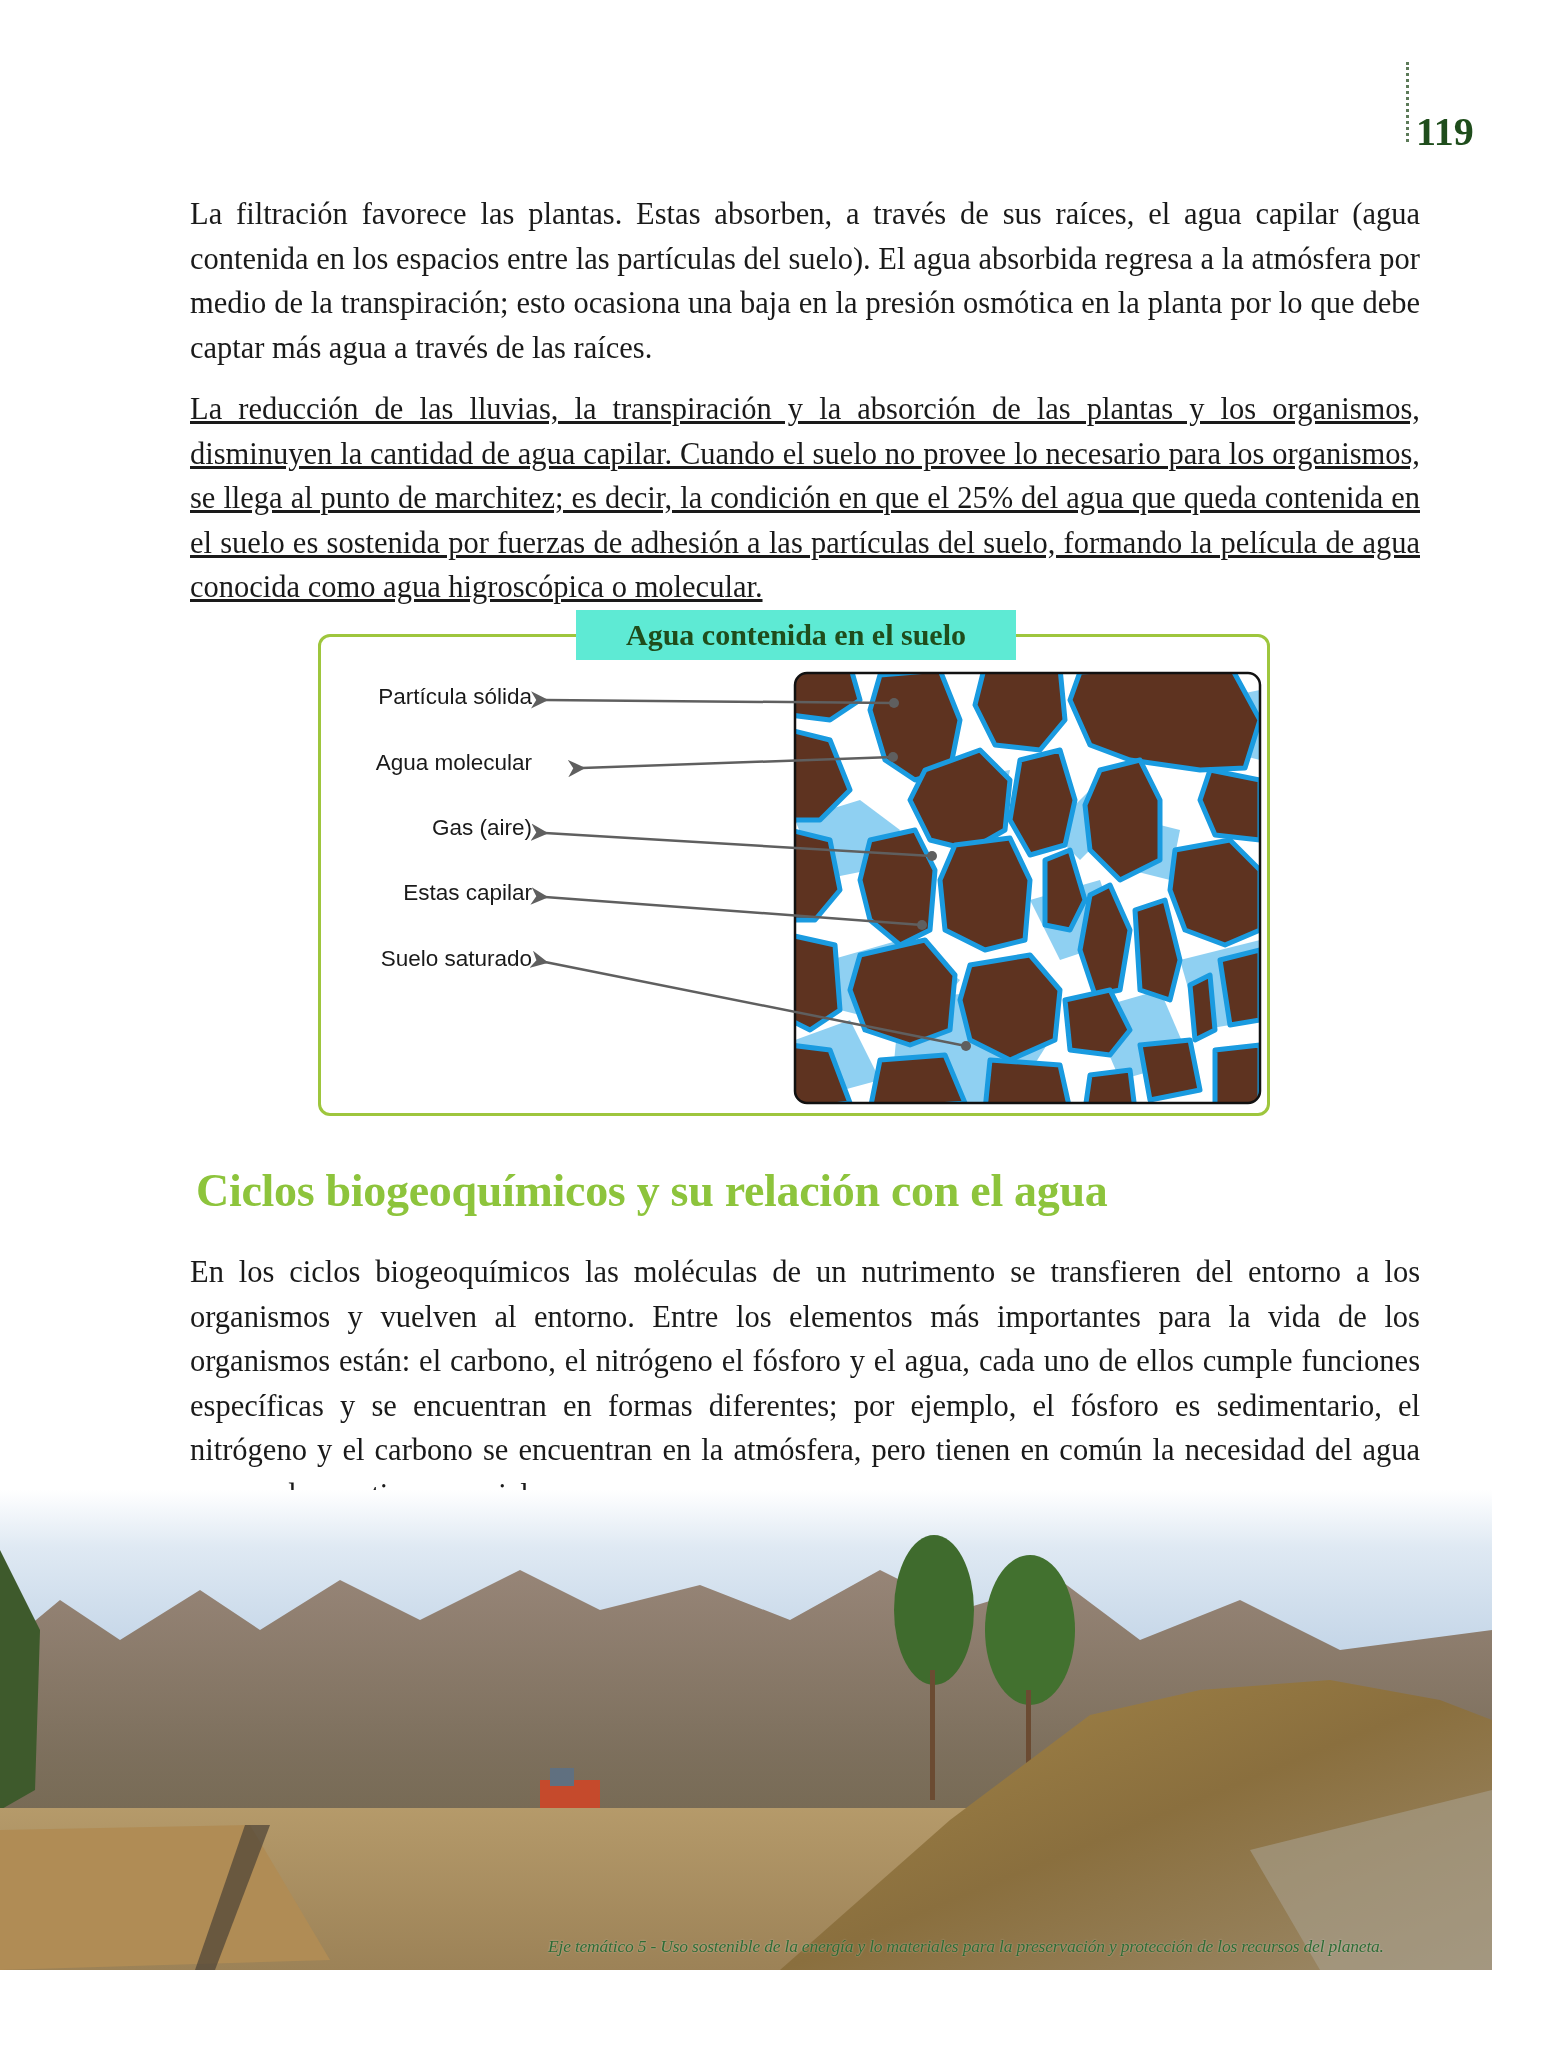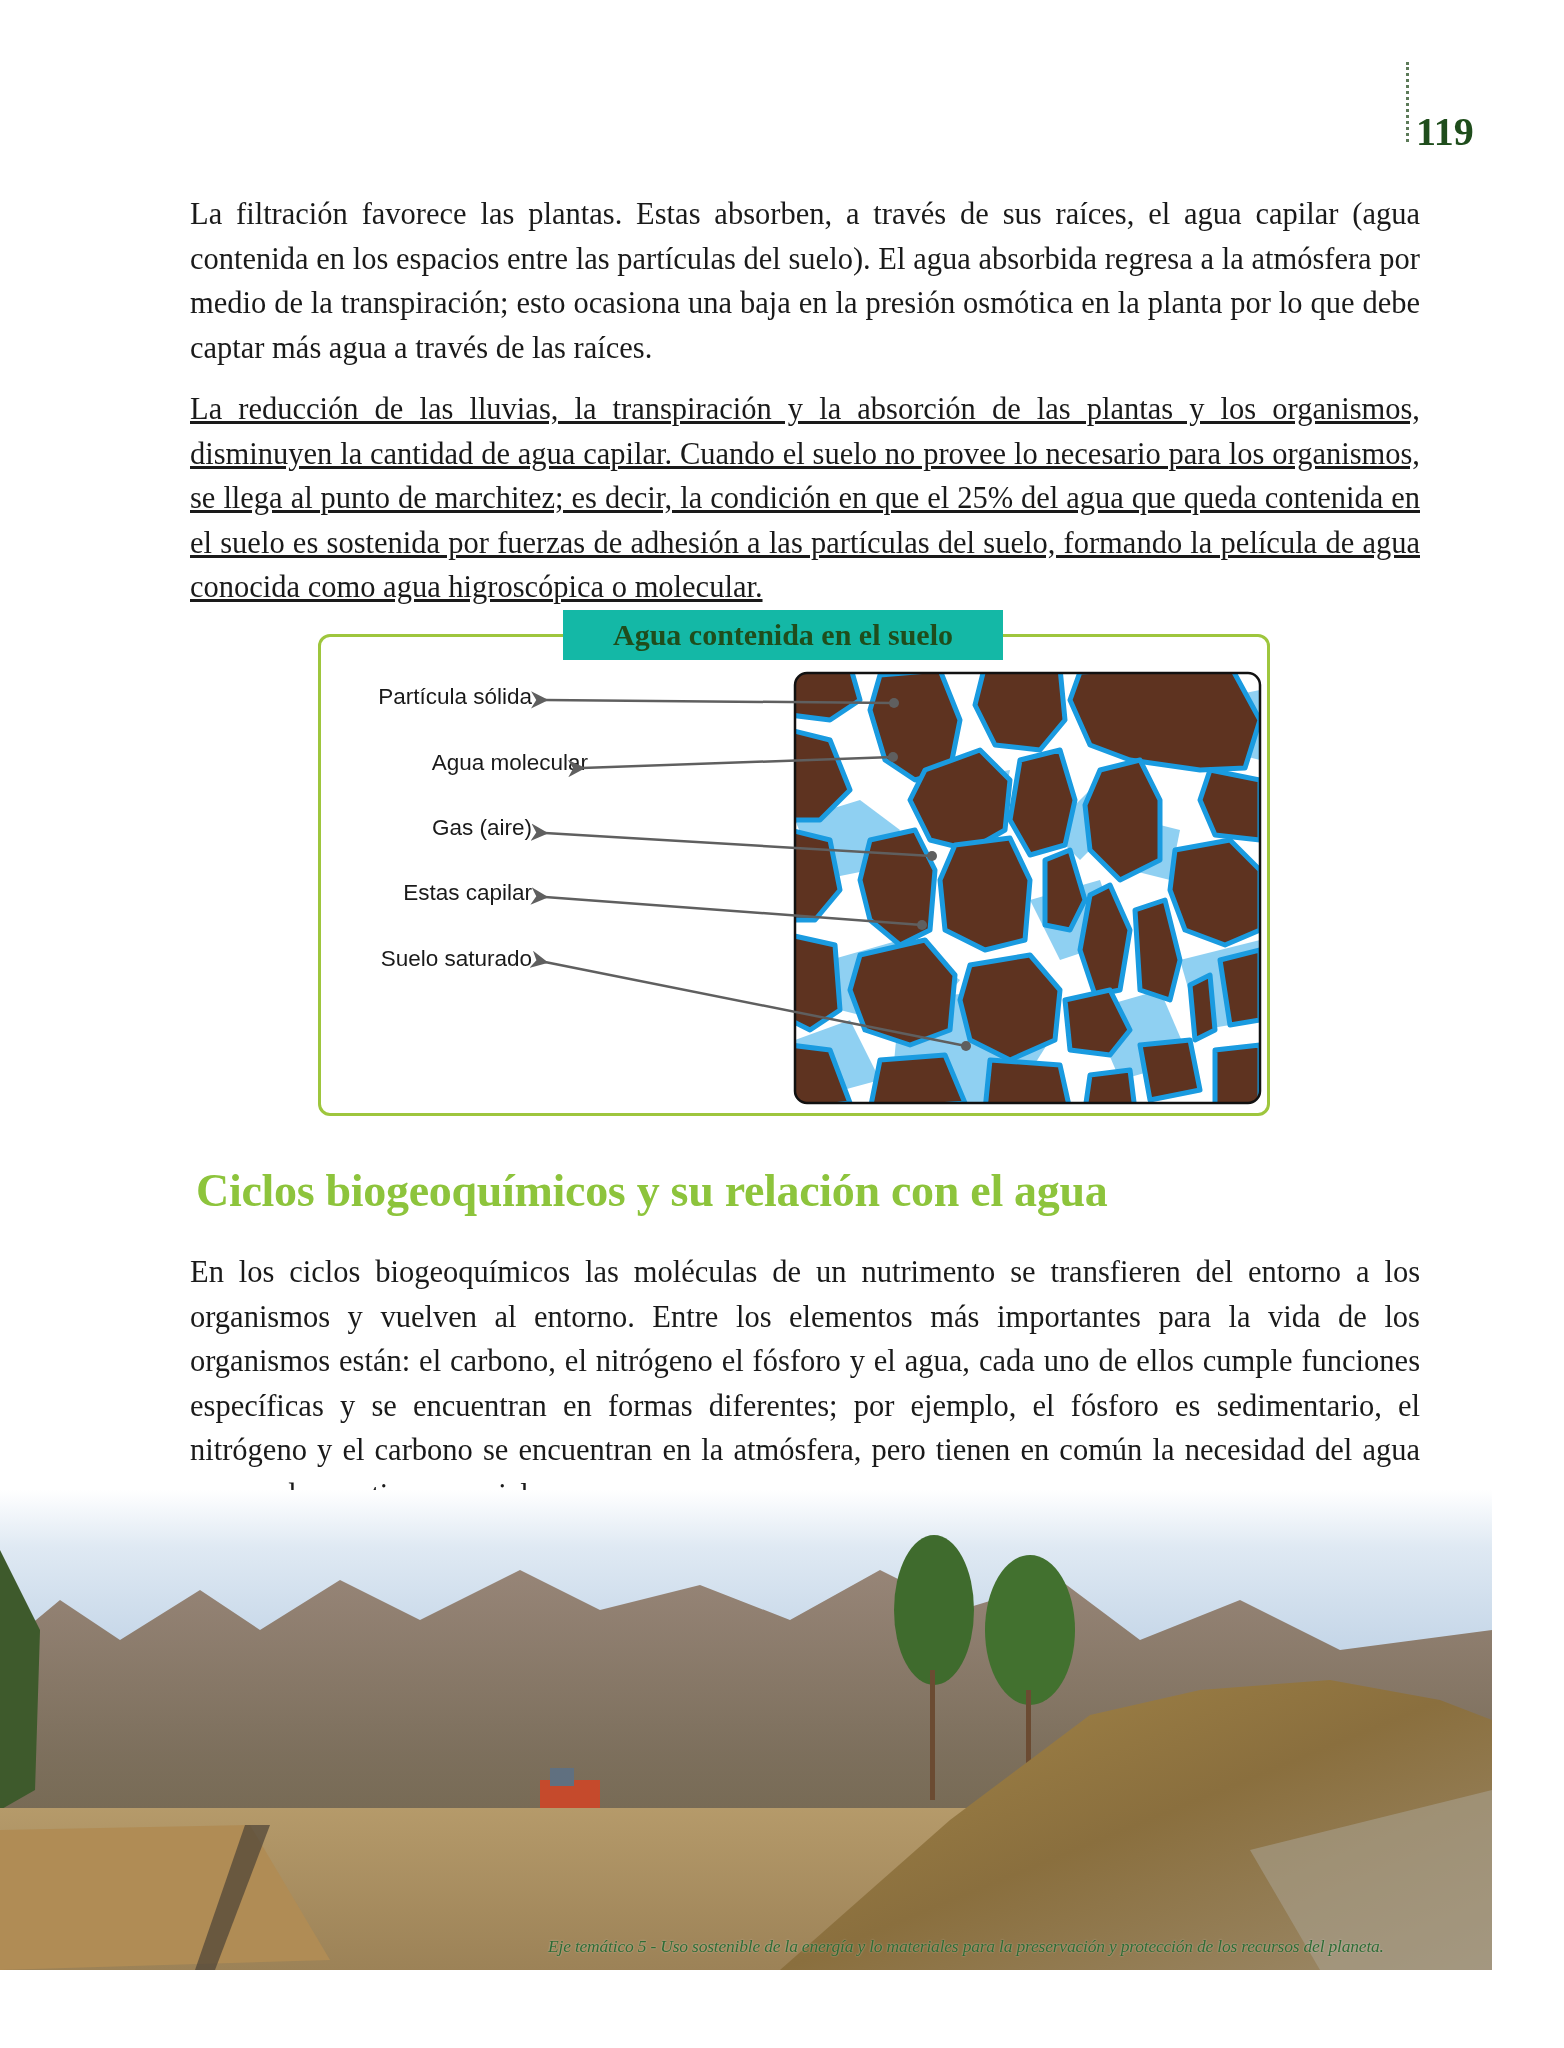--- a/index.html
+++ b/index.html
@@ -7,21 +7,21 @@
 
   .page-number-rule { position: absolute; left: 1406px; top: 62px; width: 0; height: 80px; border-left: 3px dotted #5c7a58; }
   .page-number { position: absolute; left: 1416px; top: 100px; font-family: "Liberation Serif", serif; font-weight: bold; font-size: 40px; color: #1f4d1c; line-height: 1; margin-top: 12px; }
 
   .para { position: absolute; left: 178px; width: 1230px; font-size: 30.5px; line-height: 44.5px; text-align: justify; margin: 12px; }
   .para-1 { top: 180px; }
   .para-2 { top: 375px; text-decoration: underline; }
   .para-3 { top: 1238px; }
 
   .figure-frame { position: absolute; left: 318px; top: 634px; width: 946px; height: 476px; border: 3px solid #9ec63d; border-radius: 12px; }
-  .figure-title-wrap { position: absolute; left: 563px; top: 610px; width: 440px; height: 50px; background: #14b8a6; display: flex; align-items: center; justify-content: center; }
+  .figure-title-wrap { position: absolute; left: 576px; top: 610px; width: 440px; height: 50px; background: #5eead4; display: flex; align-items: center; justify-content: center; }
   .figure-title { font-family: "Liberation Serif", serif; font-weight: bold; font-size: 30px; color: #1f4d1c; }
 
   .label { position: absolute; font-family: "Liberation Sans", sans-serif; font-size: 22.5px; color: #1a1a1a; text-align: center; white-space: nowrap; }
 
   .soil-svg { position: absolute; left: 0; top: 0; }
 
   .section-heading { position: absolute; left: 180px; top: 1148px; margin: 16px; font-family: "Liberation Serif", serif; font-weight: bold; font-size: 46px; color: #8dc43c; letter-spacing: -0.3px; }
 
   .photo { position: absolute; left: 0; top: 1490px; width: 1492px; height: 480px; overflow: hidden; }
   .footer-text { position: absolute; left: 548px; top: 1936px; font-family: "Liberation Serif", serif; font-style: italic; font-size: 17.5px; color: #2e6b34; white-space: nowrap; letter-spacing: -0.2px; text-shadow: 0 0 2px rgba(255,255,255,0.5); }
@@ -35,21 +35,21 @@
 <p class="para para-1">La filtración favorece las plantas. Estas absorben, a través de sus raíces, el agua capilar (agua contenida en los espacios entre las partículas del suelo). El agua absorbida regresa a la atmósfera por medio de la transpiración; esto ocasiona una baja en la presión osmótica en la planta por lo que debe captar más agua a través de las raíces.</p>
 <p class="para para-2">La reducción de las lluvias, la transpiración y la absorción de las plantas y los organismos, disminuyen la cantidad de agua capilar. Cuando el suelo no provee lo necesario para los organismos, se llega al punto de marchitez; es decir, la condición en que el 25% del agua que queda contenida en el suelo es sostenida por fuerzas de adhesión a las partículas del suelo, formando la película de agua conocida como agua higroscópica o molecular.</p>
 
 <div>
   <div class="figure-frame"></div>
   <div class="figure-title-wrap">
     <span class="figure-title">Agua contenida en el suelo</span>
   </div>
 
   <span class="label" style="right:1032px; top:684px;">Partícula sólida</span>
-  <span class="label" style="right:976px; top:750px;">Agua molecular</span>
+  <span class="label" style="right:1032px; top:750px;">Agua molecular</span>
   <span class="label" style="right:1032px; top:815px;">Gas (aire)</span>
   <span class="label" style="right:1032px; top:880px;">Estas capilar</span>
   <span class="label" style="right:1032px; top:946px;">Suelo saturado</span>
 
   <svg class="soil-svg" width="1564" height="1130" viewBox="0 0 1564 1130">
     <defs>
       <clipPath id="soilClip">
         <rect x="795" y="673" width="465" height="430" rx="12" ry="12"></rect>
       </clipPath>
       <marker id="arrowHead" viewBox="0 0 10 10" refX="2" refY="5" markerWidth="7" markerHeight="7" orient="auto-start-reverse">

